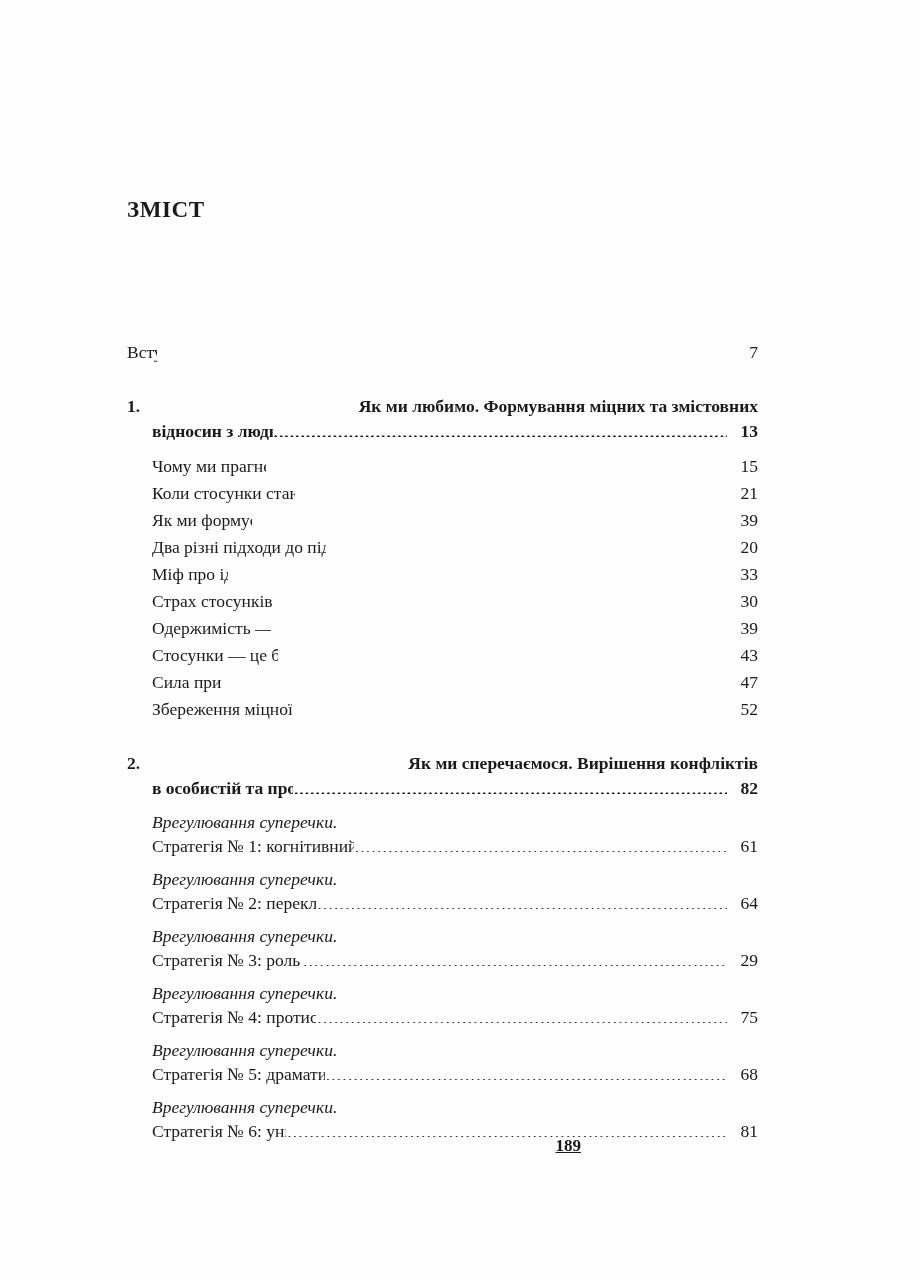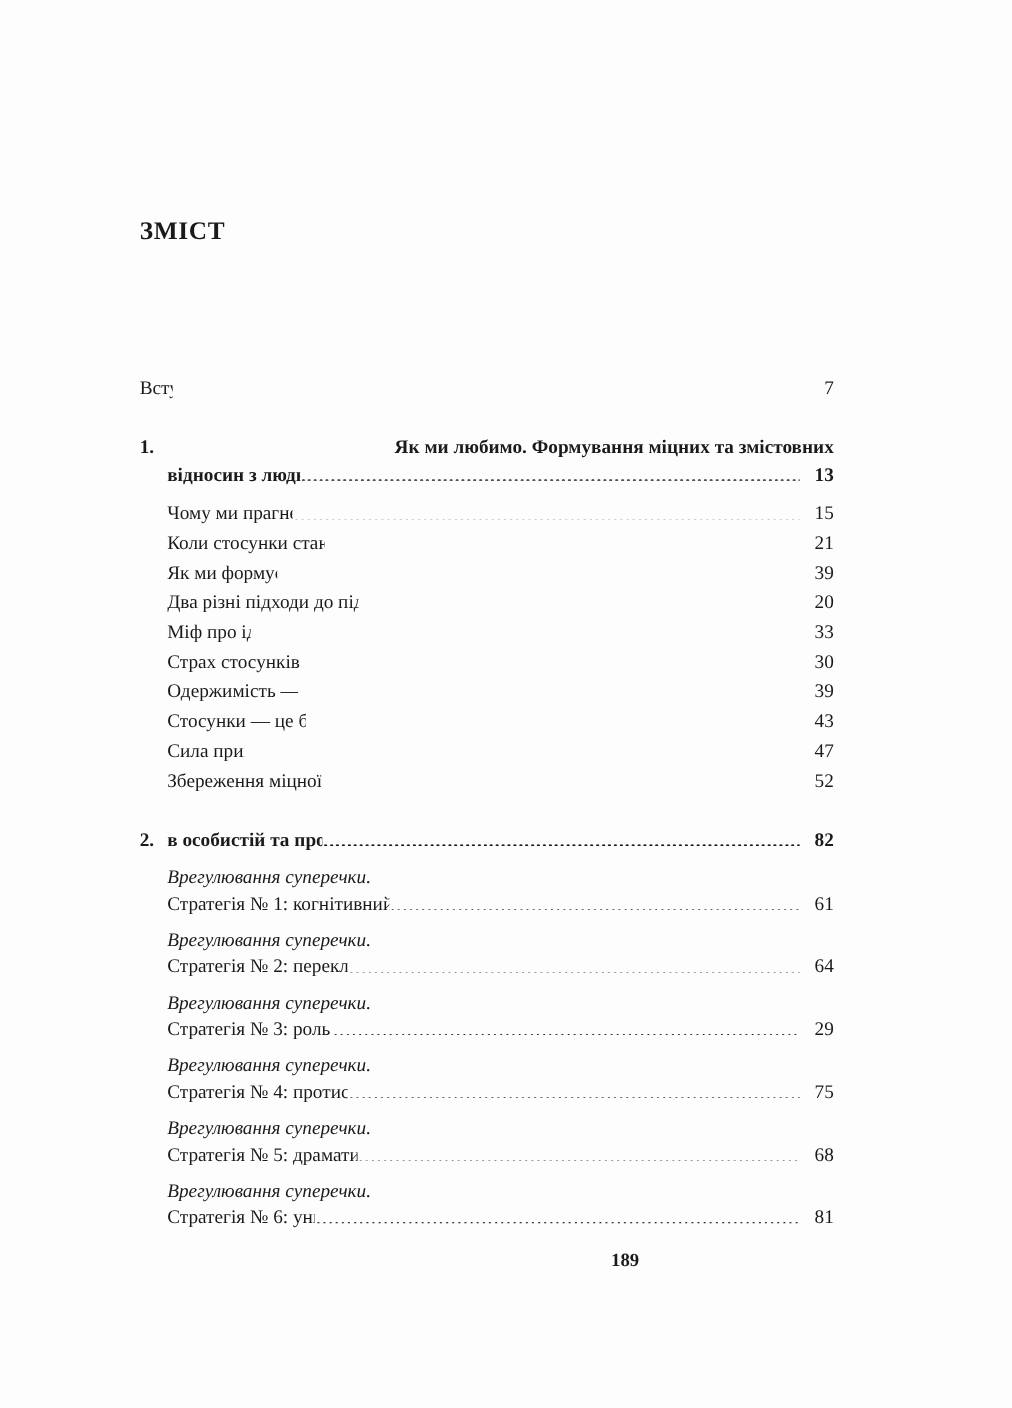--- a/index.html
+++ b/index.html
@@ -147,20 +147,21 @@
   .spacer-sm { height: 9px; }
 
   
   .folio {
     position: absolute;
     right: 163px;
     top: 1136px;
     font-size: 17px;
     font-weight: bold;
     font-family: "Liberation Serif", "DejaVu Serif", serif;
+    text-decoration: underline;
   }
 </style>
 </head>
 <body>
 
 <div class="page">
 
   <div class="toc-title">ЗМІСТ</div>
 
   <div class="toc-body">
@@ -251,20 +252,21 @@
         </div>
 
       </div>
     </div>
 
     <div class="spacer-lg"></div>
 
     <div class="chapter">
       <div class="chapter-head">
         <span class="chapter-num">2.</span>
+        <div class="line1">Як ми сперечаємося. Вирішення конфліктів</div>
         <div class="row">
           <span class="label">в особистій та професійній сферах</span>
           <span class="leader"></span>
           <span class="pageno">82</span>
         </div>
       </div>
 
       <div class="spacer-sm"></div>
 
       <div class="strat">

